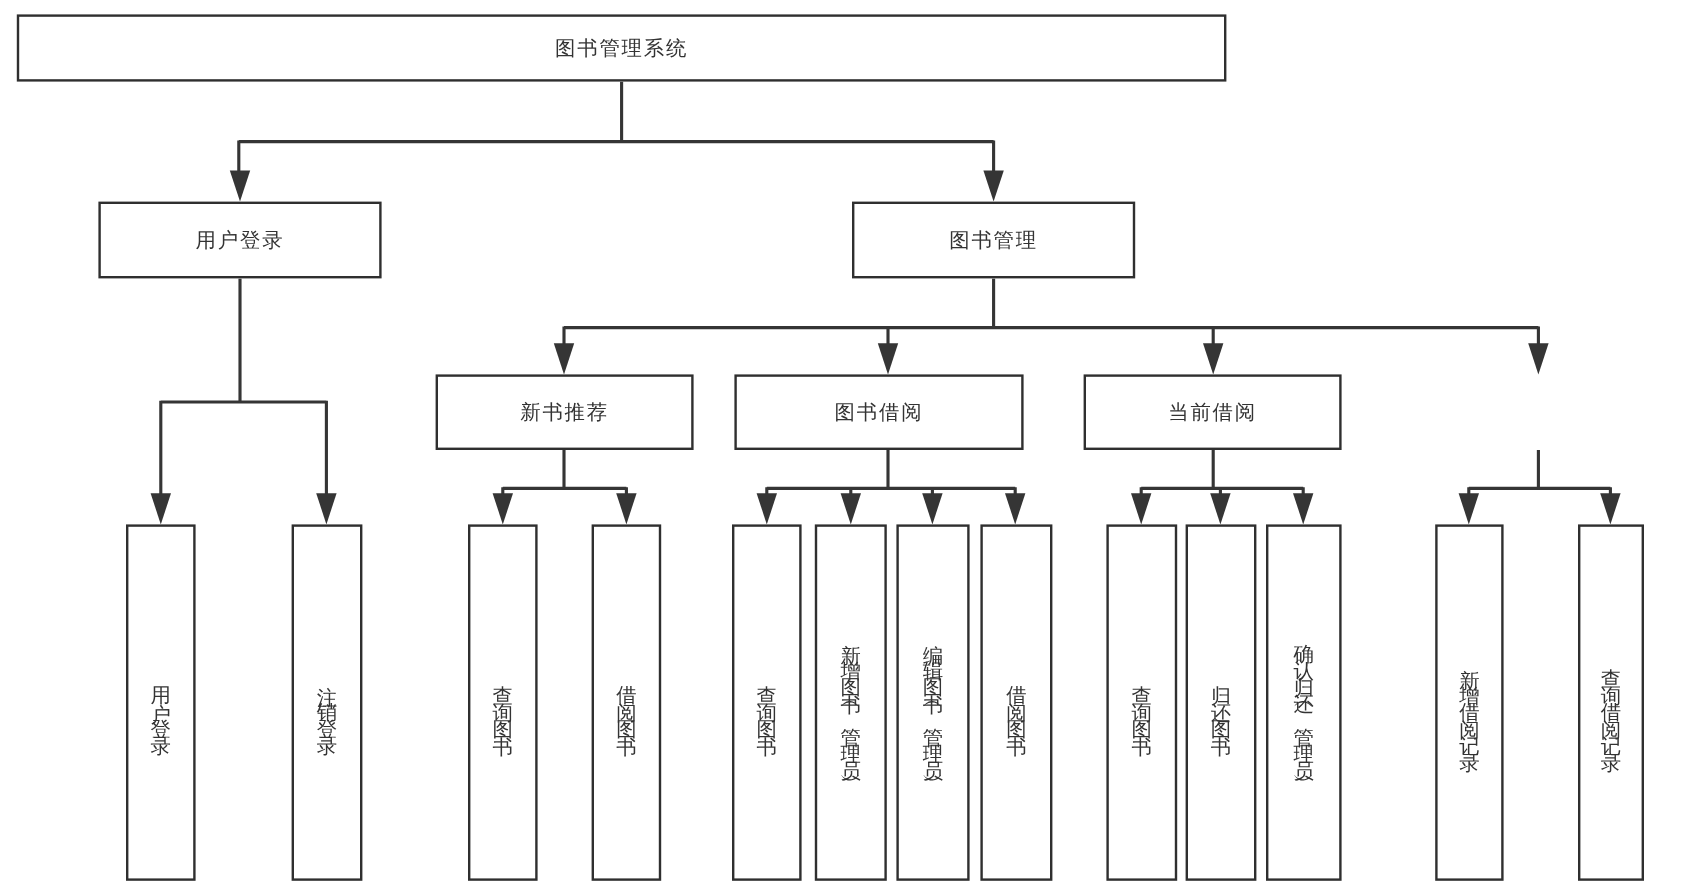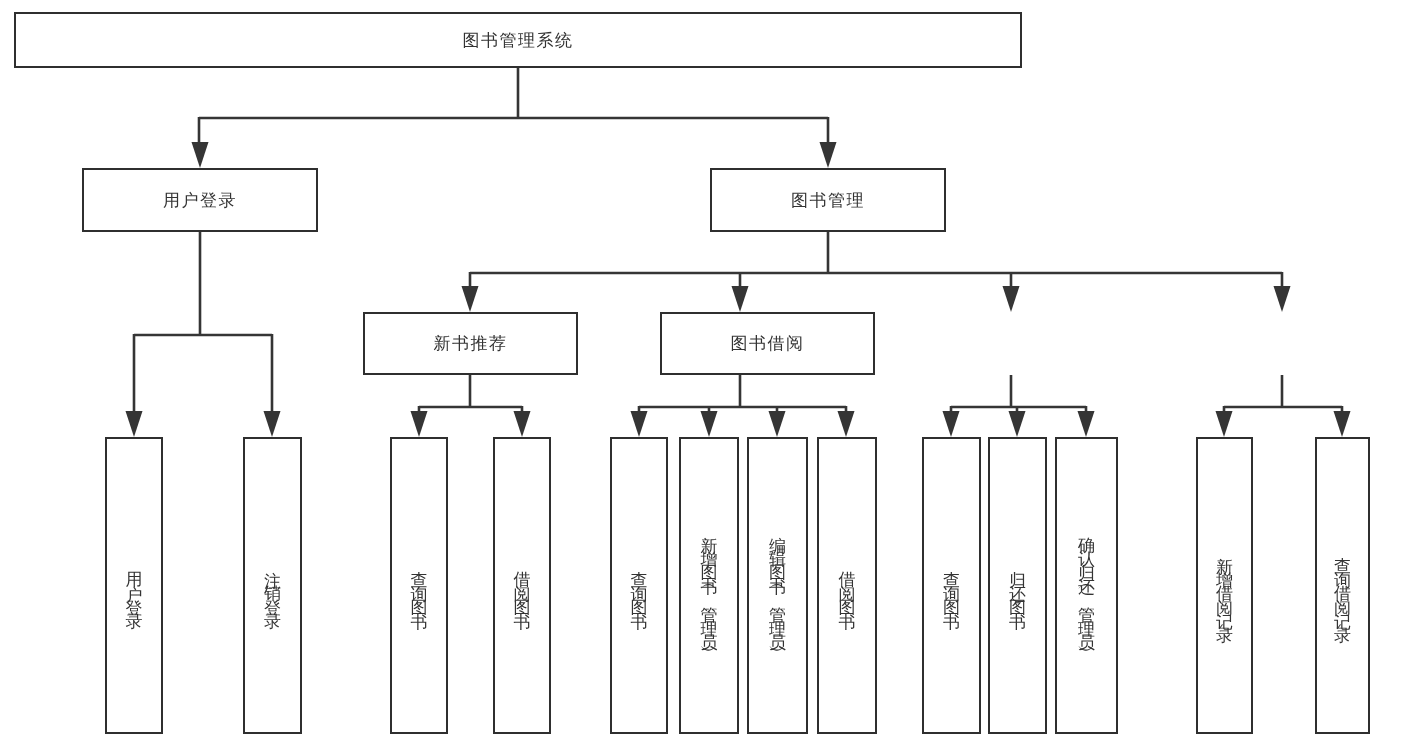--- a/index.html
+++ b/index.html
@@ -108,22 +108,25 @@
   <div class="box h" style="left:82px;top:168px;width:236px;height:64px">
     <span>用户登录</span>
   </div>
   <div class="box h" style="left:710px;top:168px;width:236px;height:64px">
     <span>图书管理</span>
   </div>
 
   <div class="box h" style="left:363px;top:312px;width:215px;height:63px">
     <span>新书推荐</span>
   </div>
-  <div class="box h" style="left:660px;top:312px;width:215px;height:63px">
+  <div class="box h" style="left:612px;top:312px;width:241px;height:63px">
     <span>图书借阅</span>
+  </div>
+  <div class="box h" style="left:903px;top:312px;width:215px;height:63px">
+    <span>当前借阅</span>
   </div>
 
   <div class="box v" style="left:105px;top:437px;width:58px;height:297px">
     <span>用户登录</span>
   </div>
   <div class="box v" style="left:243px;top:437px;width:59px;height:297px">
     <span>注销登录</span>
   </div>
 
   <div class="box v" style="left:390px;top:437px;width:58px;height:297px">

